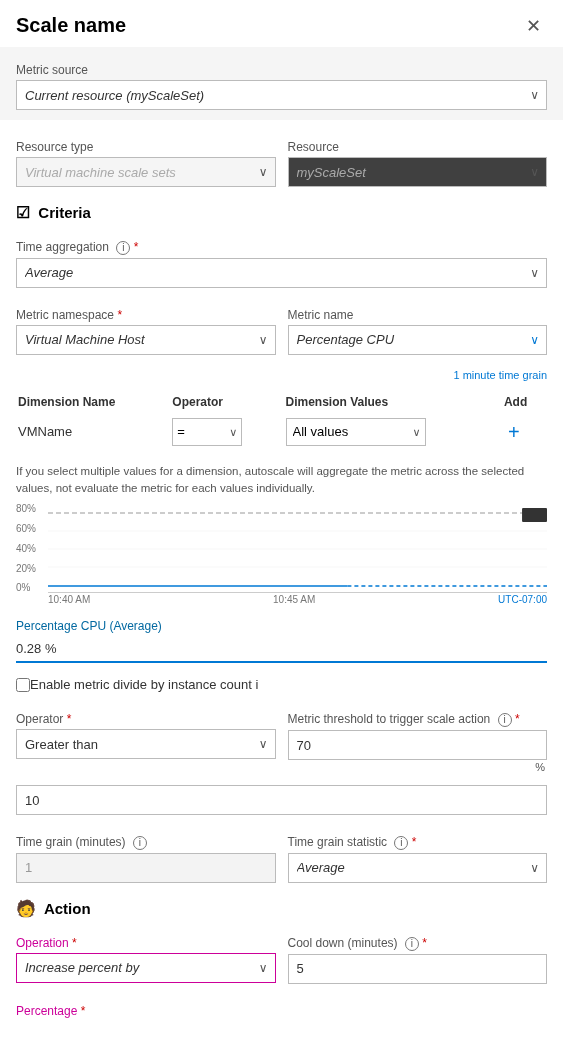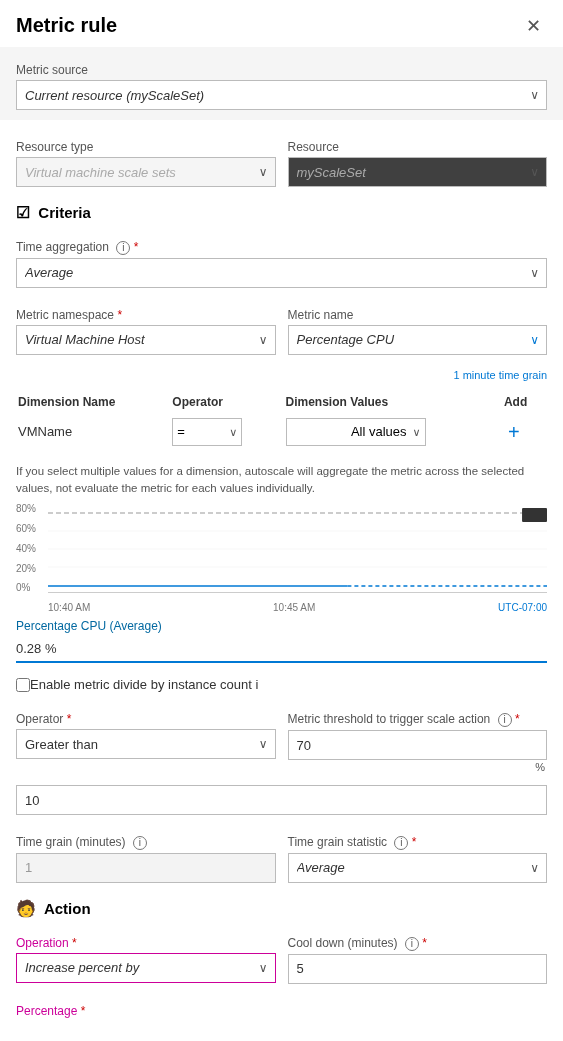--- a/index.html
+++ b/index.html
@@ -156,21 +156,20 @@
     .dim-value-select {
       width: 140px;
       height: 28px;
       border: 1px solid #bbb;
       background: #fff;
       font-size: 13px;
       padding: 2px 18px 2px 6px;
       appearance: none;
       -webkit-appearance: none;
       cursor: pointer;
-      text-align: right;
     }
     .dim-select-wrapper {
       position: relative;
       display: inline-block;
     }
     .dim-select-wrapper::after {
       content: '∨';
       position: absolute;
       right: 5px;
       top: 50%;
@@ -311,21 +310,21 @@
       color: #cc0099 !important;
     }
   </style>
 </head>
 <body>
 
 <div class="panel">
 
   
   <div class="panel-header">
-    <span class="panel-title">Metric rule</span>
+    <span class="panel-title">Scale name</span>
     <button class="close-btn">✕</button>
   </div>
 
   
   <div class="shaded-section">
     <div class="field-label">Metric source</div>
     <div class="select-wrapper">
       <select class="select-box">
         <option>Current resource (myScaleSet)</option>
       </select>
@@ -455,21 +454,21 @@
 
         <line x1="0" y1="28" x2="100%" y2="28" stroke="#eee" stroke-width="0.5"></line>
         <line x1="0" y1="46" x2="100%" y2="46" stroke="#eee" stroke-width="0.5"></line>
         <line x1="0" y1="64" x2="100%" y2="64" stroke="#eee" stroke-width="0.5"></line>
 
         <line x1="0" y1="83" x2="60%" y2="83" stroke="#0078d4" stroke-width="1.5"></line>
 
         <line x1="60%" y1="83" x2="100%" y2="83" stroke="#0078d4" stroke-width="1.5" stroke-dasharray="4,3"></line>
       </svg>
     </div>
-    <div style="position:absolute; bottom:0; left:32px; right:0; display:flex; justify-content:space-between; align-items:center;">
+    <div style="position:absolute; bottom:8px; left:32px; right:0; display:flex; justify-content:space-between; align-items:center;">
       <span style="font-size:10px; color:#777;">10:40 AM</span>
       <span style="font-size:10px; color:#777;">10:45 AM</span>
       <span style="font-size:10px; color:#0078d4;">UTC-07:00</span>
     </div>
   </div>
 
   
   <div class="metric-value-label">Percentage CPU (Average)</div>
   <input class="metric-value-input" type="text" value="0.28 %" style="">
 

